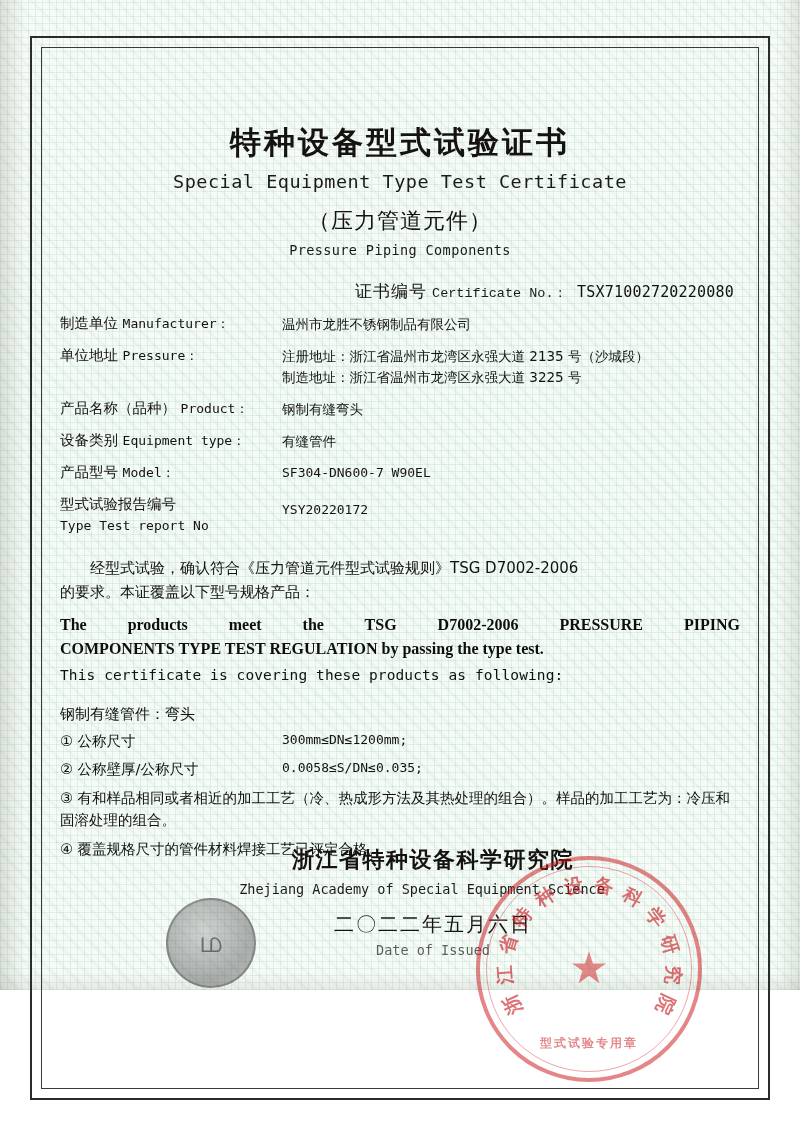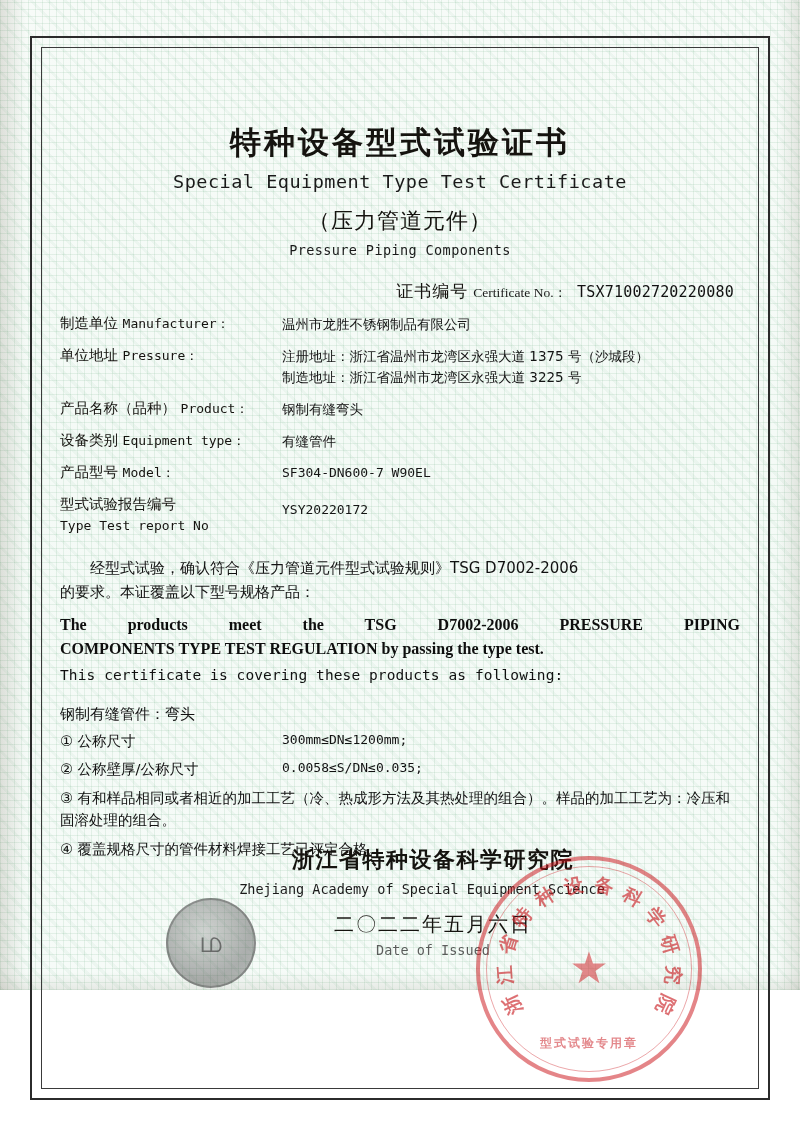--- a/index.html
+++ b/index.html
@@ -93,21 +93,21 @@
     padding-right: 6px;
     white-space: nowrap;
   }
   .cert-no-cn {
     font-family: "DejaVu Serif", serif;
     font-size: 17px;
     color: #15130f;
     letter-spacing: 1px;
   }
   .cert-no-en {
-    font-family: Liberation Serif, serif;
+    font-family: Liberation Mono, monospace;
     font-size: 13.5px;
     color: #1a1a1a;
     margin-left: 5px;
   }
   .cert-no-val {
     font-family: "DejaVu Sans Mono", monospace;
     font-size: 15px;
     color: #111;
     margin-left: 10px;
     letter-spacing: 0.2px;
@@ -354,21 +354,21 @@
           <span class="line">温州市龙胜不锈钢制品有限公司</span>
         </div>
       </div>
 
       <div class="field-row">
         <div class="field-label">
           <span>单位地址</span>
           <span class="en">Pressure：</span>
         </div>
         <div class="field-value">
-          <span class="line">注册地址：浙江省温州市龙湾区永强大道 1375 号（沙城段）</span>
+          <span class="line">注册地址：浙江省温州市龙湾区永强大道 2135 号（沙城段）</span>
           <span class="line">制造地址：浙江省温州市龙湾区永强大道 3225 号</span>
         </div>
       </div>
 
       <div class="field-row">
         <div class="field-label">
           <span>产品名称（品种）</span>
           <span class="en">Product：</span>
         </div>
         <div class="field-value">

